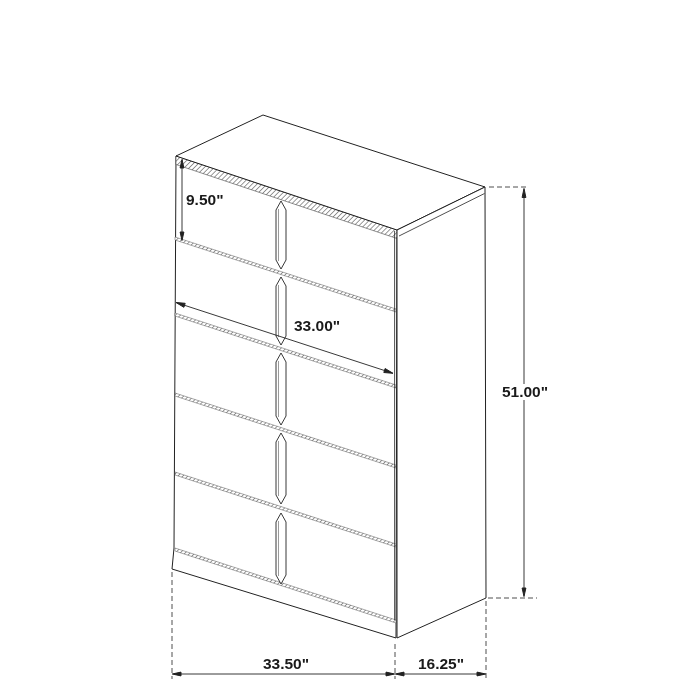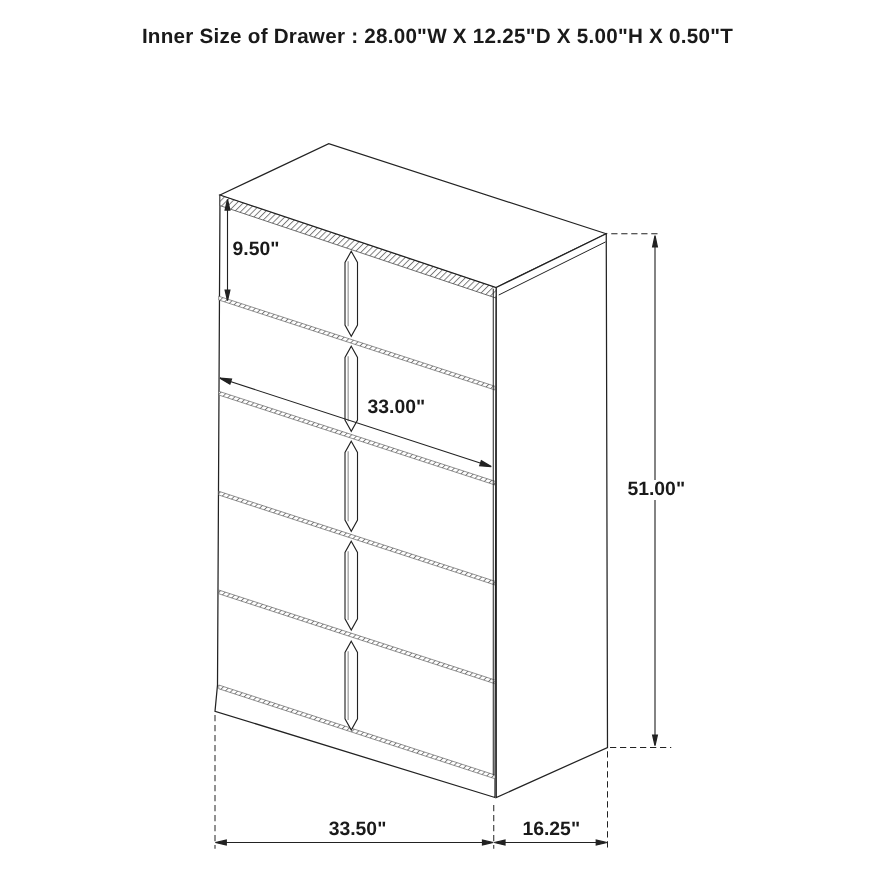--- a/index.html
+++ b/index.html
@@ -25,21 +25,20 @@
   }
   .dim-label.centered{transform:translateX(-50%);}
   .dim-label.masked{background:#fff;padding:0 3px;}
   svg{position:absolute;left:0;top:0;}
 </style>
 </head>
 <body>
 
 <div class="stage">
 
-  <div class="diagram-title">Inner Size of Drawer : 28.00"W X 12.25"D X 5.00"H X 0.50"T</div>
 
   <svg width="700" height="700" viewBox="0 0 700 700">
     <defs>
       <pattern id="hatch" width="3.5" height="3.5" patternUnits="userSpaceOnUse" patternTransform="rotate(45)">
         <rect width="3.5" height="3.5" fill="#ffffff"></rect>
         <line x1="0" y1="0" x2="0" y2="3.5" stroke="#777777" stroke-width="1.5"></line>
       </pattern>
     </defs>
 
     <g stroke="#222" fill="none" stroke-width="1">

